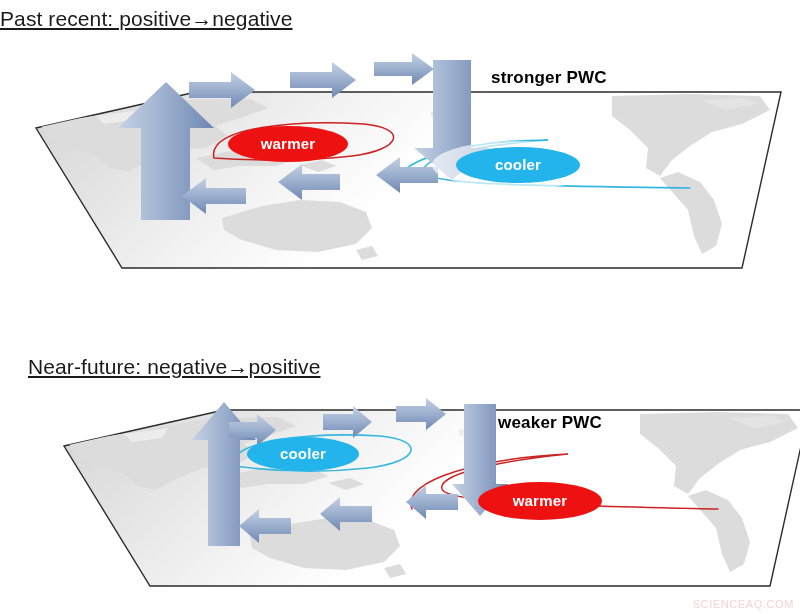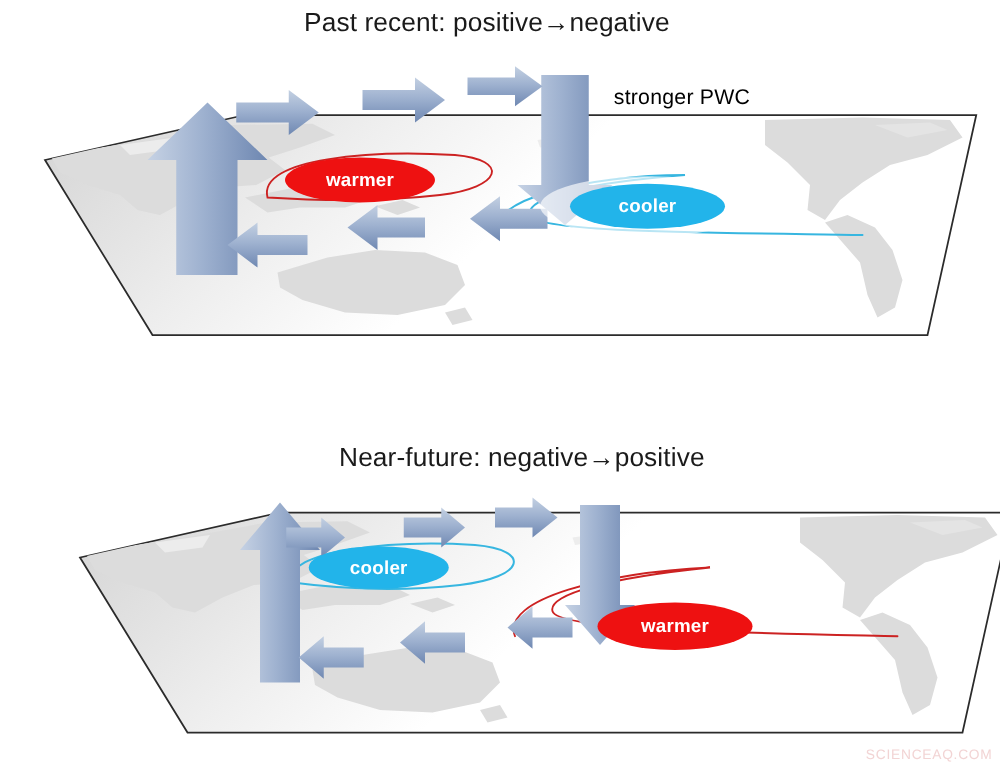--- a/index.html
+++ b/index.html
@@ -10,36 +10,36 @@
     position:relative;
     overflow:hidden;
   }
   .panel { position:absolute; left:0; width:800px; }
   #panel-top { top:0; height:307px; }
   #panel-bottom { top:318px; height:307px;margin-left:28px; }
 
   .panel-title {
     position:absolute;
     left:0; width:779px;
-    text-align:center;
     font-size:21px;
     color:#1a1a1a;
     letter-spacing:0.1px;
     white-space:nowrap;
+    text-decoration:underline;
   }
   #title-top { top:7px; }
   #title-bottom { top:37px; }
 
   .stage { position:absolute; left:0; top:0; width:800px; height:307px; }
   svg.scene { position:absolute; left:0; top:0; width:800px; height:307px; overflow:visible; }
 
   .pwc-label {
     position:absolute;
     font-size:17px;
-    font-weight:normal;
+    font-weight:bold;
     color:#000000;
     white-space:nowrap;
     letter-spacing:0.2px;
   }
   #pwc-label-top { left:491px; top:68px; }
   #pwc-label-bottom { left:470px; top:95px; }
 
   .blob-text {
     font-family:"Liberation Sans", sans-serif;
     font-size:15px;
@@ -251,16 +251,17 @@
         <ellipse cx="275" cy="136" rx="56" ry="17" fill="#22b4ea"></ellipse>
         <text class="blob-text" x="275" y="137">cooler</text>
       </g>
 
       <g>
         <ellipse cx="512" cy="183" rx="62" ry="19" fill="#ee1111"></ellipse>
         <text class="blob-text" x="512" y="184">warmer</text>
       </g>
     </svg>
 
+    <div class="pwc-label" id="pwc-label-bottom">weaker PWC</div>
   </div>
 </div>
 
 <div id="watermark">SCIENCEAQ.COM</div>
 
 </body></html>

